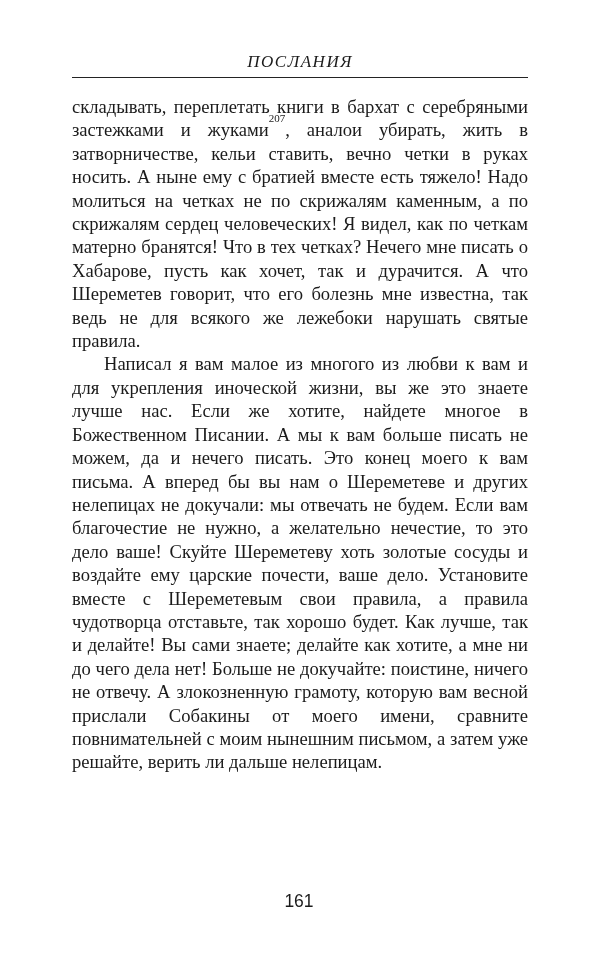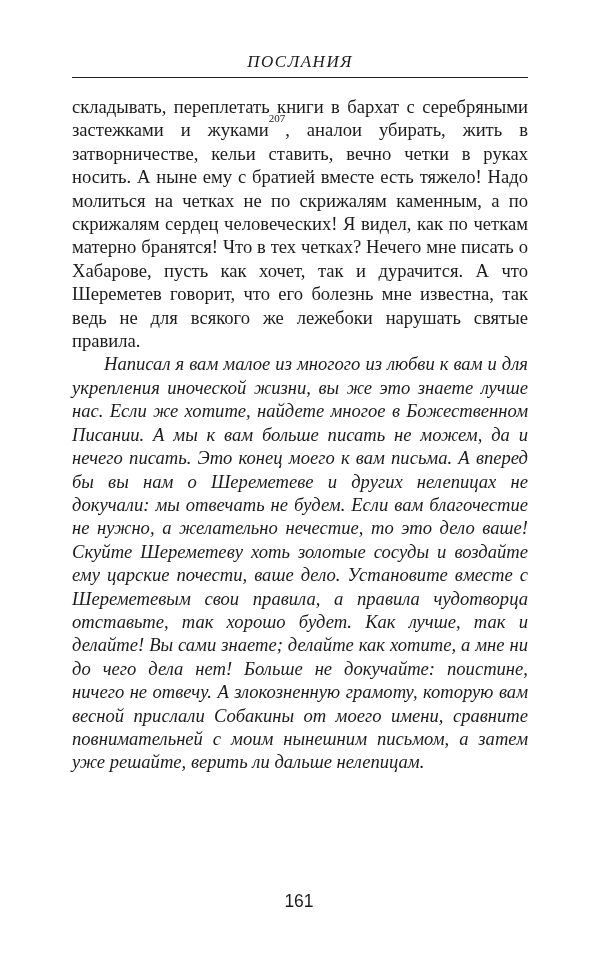--- a/index.html
+++ b/index.html
@@ -48,21 +48,20 @@
     text-align: justify;
     hyphens: auto;
     -webkit-hyphens: auto;
   }
   .para {
     margin: 0;
     padding: 0;
   }
   .para.indent {
     text-indent: 32px;
-    font-style: italic;
   }
   .fn-marker {
     font-size: 11px;
     line-height: 0;
     position: relative;
     top: -7px;
   }
   .folio {
     position: absolute;
     top: 891px;

